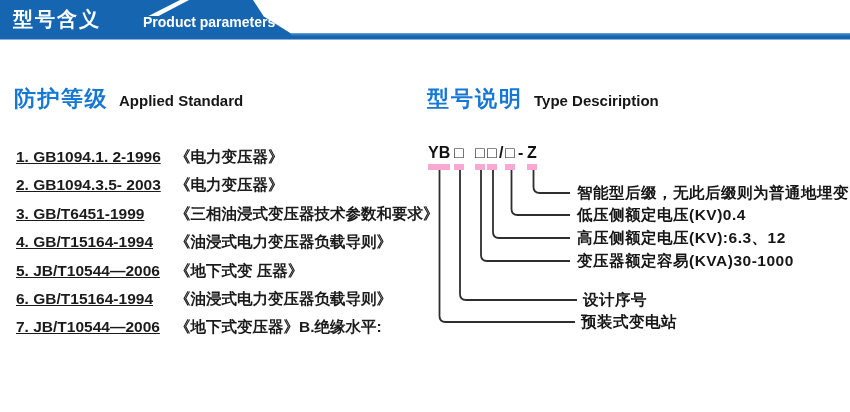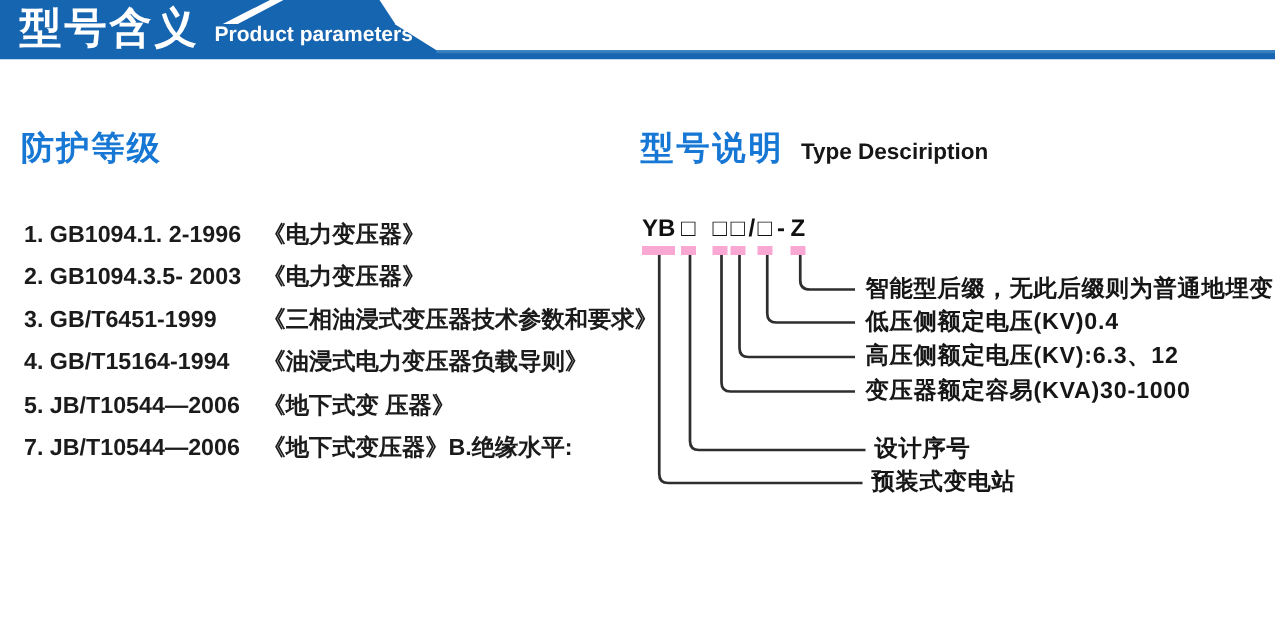--- a/index.html
+++ b/index.html
@@ -4,38 +4,38 @@
 <style>
   html,body{margin:0;padding:0;background:#fff;}
   .page{
     position:relative;width:850px;height:412px;background:#ffffff;overflow:hidden;
     font-family:"Liberation Sans","DejaVu Sans",sans-serif;
   }
   
   .hdr{position:absolute;left:0;top:0;width:850px;height:44px;}
   .hdr svg{position:absolute;left:0;top:0;}
   .h-title{
-    position:absolute;left:13px;top:2px;color:#fff;font-size:28px;font-weight:bold;
+    position:absolute;left:13px;top:2px;color:#fff;font-size:20px;font-weight:bold;
     letter-spacing:2px;line-height:34px;white-space:nowrap;
   }
   .h-sub{
     position:absolute;left:143px;top:14px;color:#fff;font-size:14px;font-weight:600;
     line-height:17px;white-space:nowrap;
   }
   
   .sec-title{position:absolute;display:flex;align-items:baseline;white-space:nowrap;}
   .sec-title.left{left:14px;top:84px;}
   .sec-title.right{left:427px;top:84px;}
   .sec-title .cn{color:#1677d4;font-size:22px;font-weight:bold;letter-spacing:1.5px;}
   .sec-title.right .cn{letter-spacing:2px;text-align:right;}
   .sec-title .en{color:#161616;font-size:15px;font-weight:600;margin-left:11px;}
   
   .std-list{position:absolute;left:16px;top:143px;color:#1b1b1b;font-size:15.5px;
     font-weight:600;line-height:28.4px;white-space:nowrap;}
-  .std-no{display:inline-block;width:159px;}
+  .std-no{display:inline-block;width:159px;text-decoration:underline;}
   
   .diagram{position:absolute;left:420px;top:140px;width:430px;height:210px;}
   .diagram svg{position:absolute;left:0;top:0;}
   .code{
     position:absolute;top:3px;color:#111;font-size:16px;font-weight:bold;
     line-height:20px;white-space:pre;
   }
   .code.u{border-bottom:6px solid #f9a8d4;padding-bottom:1px;}
   .c-yb{left:8px;}  .c-b1{left:34px;} .c-b2{left:55px;} .c-b3{left:67px;}
   .c-sl{left:79px;} .c-b4{left:85px;} .c-da{left:98px;} .c-z{left:107px;}
@@ -54,28 +54,30 @@
       <polygon points="0,0 180,0 148.5,16 263,16 291,33.5 850,33.5 850,39.5 0,39.5" fill="#1565b0"></polygon>
       <polygon points="189,0 253,0 263.5,16 158.5,16" fill="#1565b0"></polygon>
       <rect x="291" y="33.5" width="559" height="2" fill="#3c84c2" opacity="0.85"></rect>
     </svg>
     <div class="h-title">型号含义</div>
     <div class="h-sub">Product parameters</div>
   </div>
 
   <div class="sec-title left">
     <span class="cn">防护等级</span>
+    <span class="en">Applied Standard</span>
   </div>
 
   <div class="std-list">
     <div class="std-row"><span class="std-no">1. GB1094.1. 2-1996</span><span class="std-desc">《电力变压器》</span></div>
     <div class="std-row"><span class="std-no">2. GB1094.3.5- 2003</span><span class="std-desc">《电力变压器》</span></div>
     <div class="std-row"><span class="std-no">3. GB/T6451-1999</span><span class="std-desc">《三相油浸式变压器技术参数和要求》</span></div>
     <div class="std-row"><span class="std-no">4. GB/T15164-1994</span><span class="std-desc">《油浸式电力变压器负载导则》</span></div>
     <div class="std-row"><span class="std-no">5. JB/T10544—2006</span><span class="std-desc">《地下式变 压器》</span></div>
+    <div class="std-row"><span class="std-no">6. GB/T15164-1994</span><span class="std-desc">《油浸式电力变压器负载导则》</span></div>
     <div class="std-row"><span class="std-no">7. JB/T10544—2006</span><span class="std-desc">《地下式变压器》B.绝缘水平:</span></div>
   </div>
 
   <div class="sec-title right">
     <span class="cn">型号说明</span>
     <span class="en">Type Desciription</span>
   </div>
 
   <div class="diagram">
     <svg width="430" height="210" viewBox="0 0 430 210">

